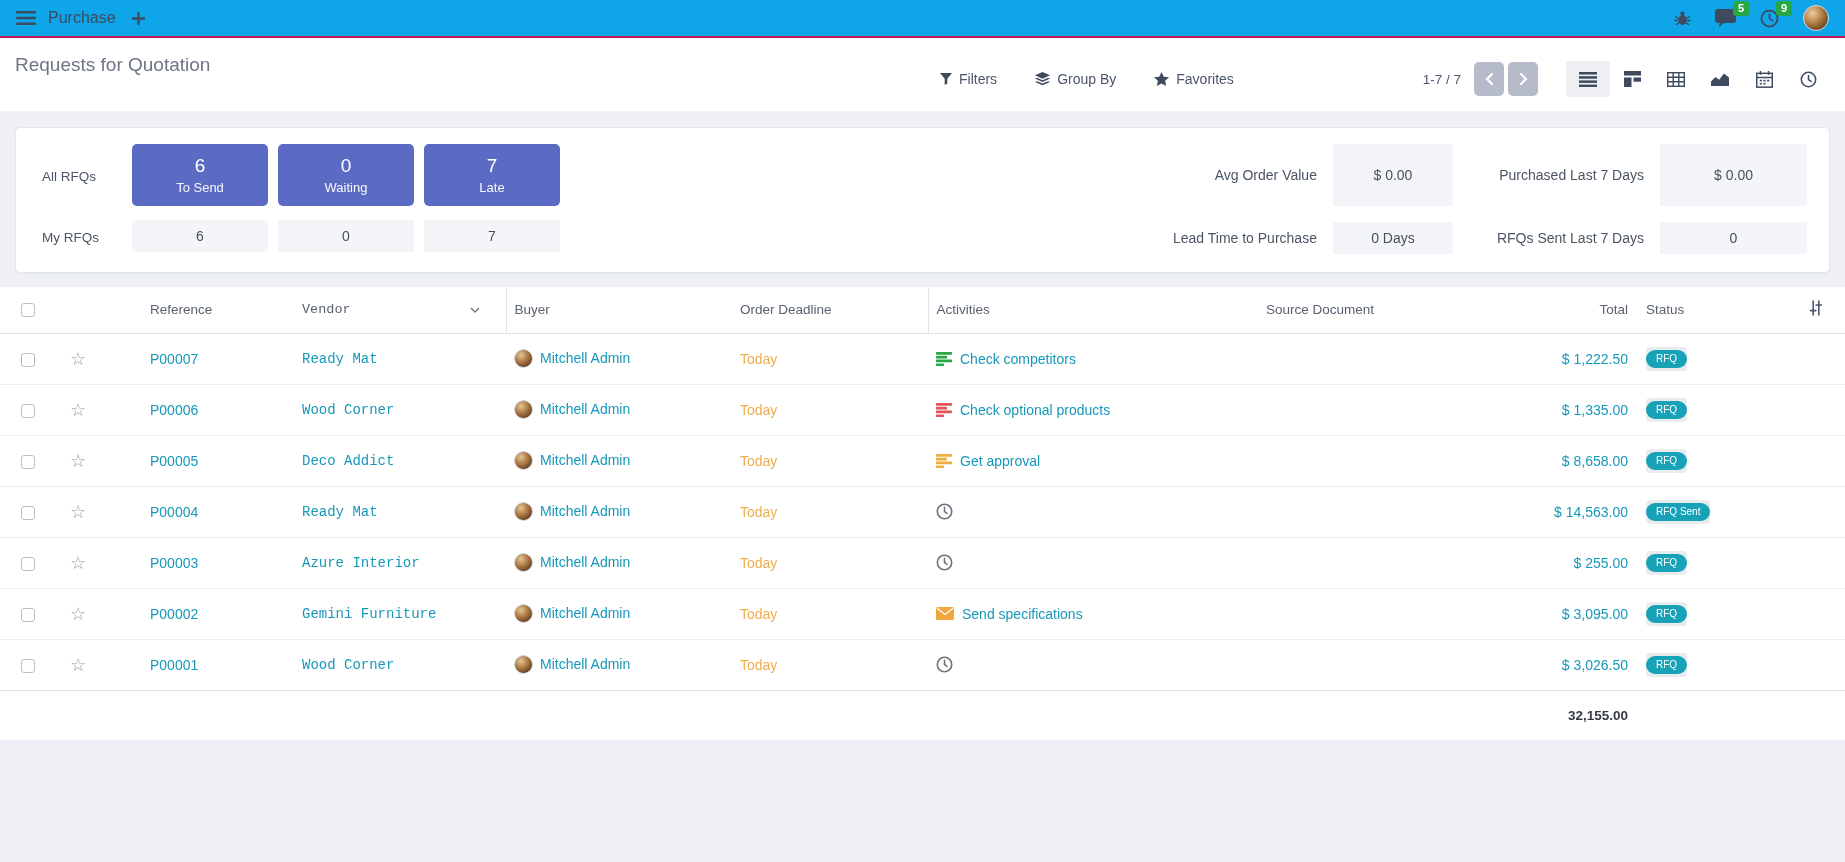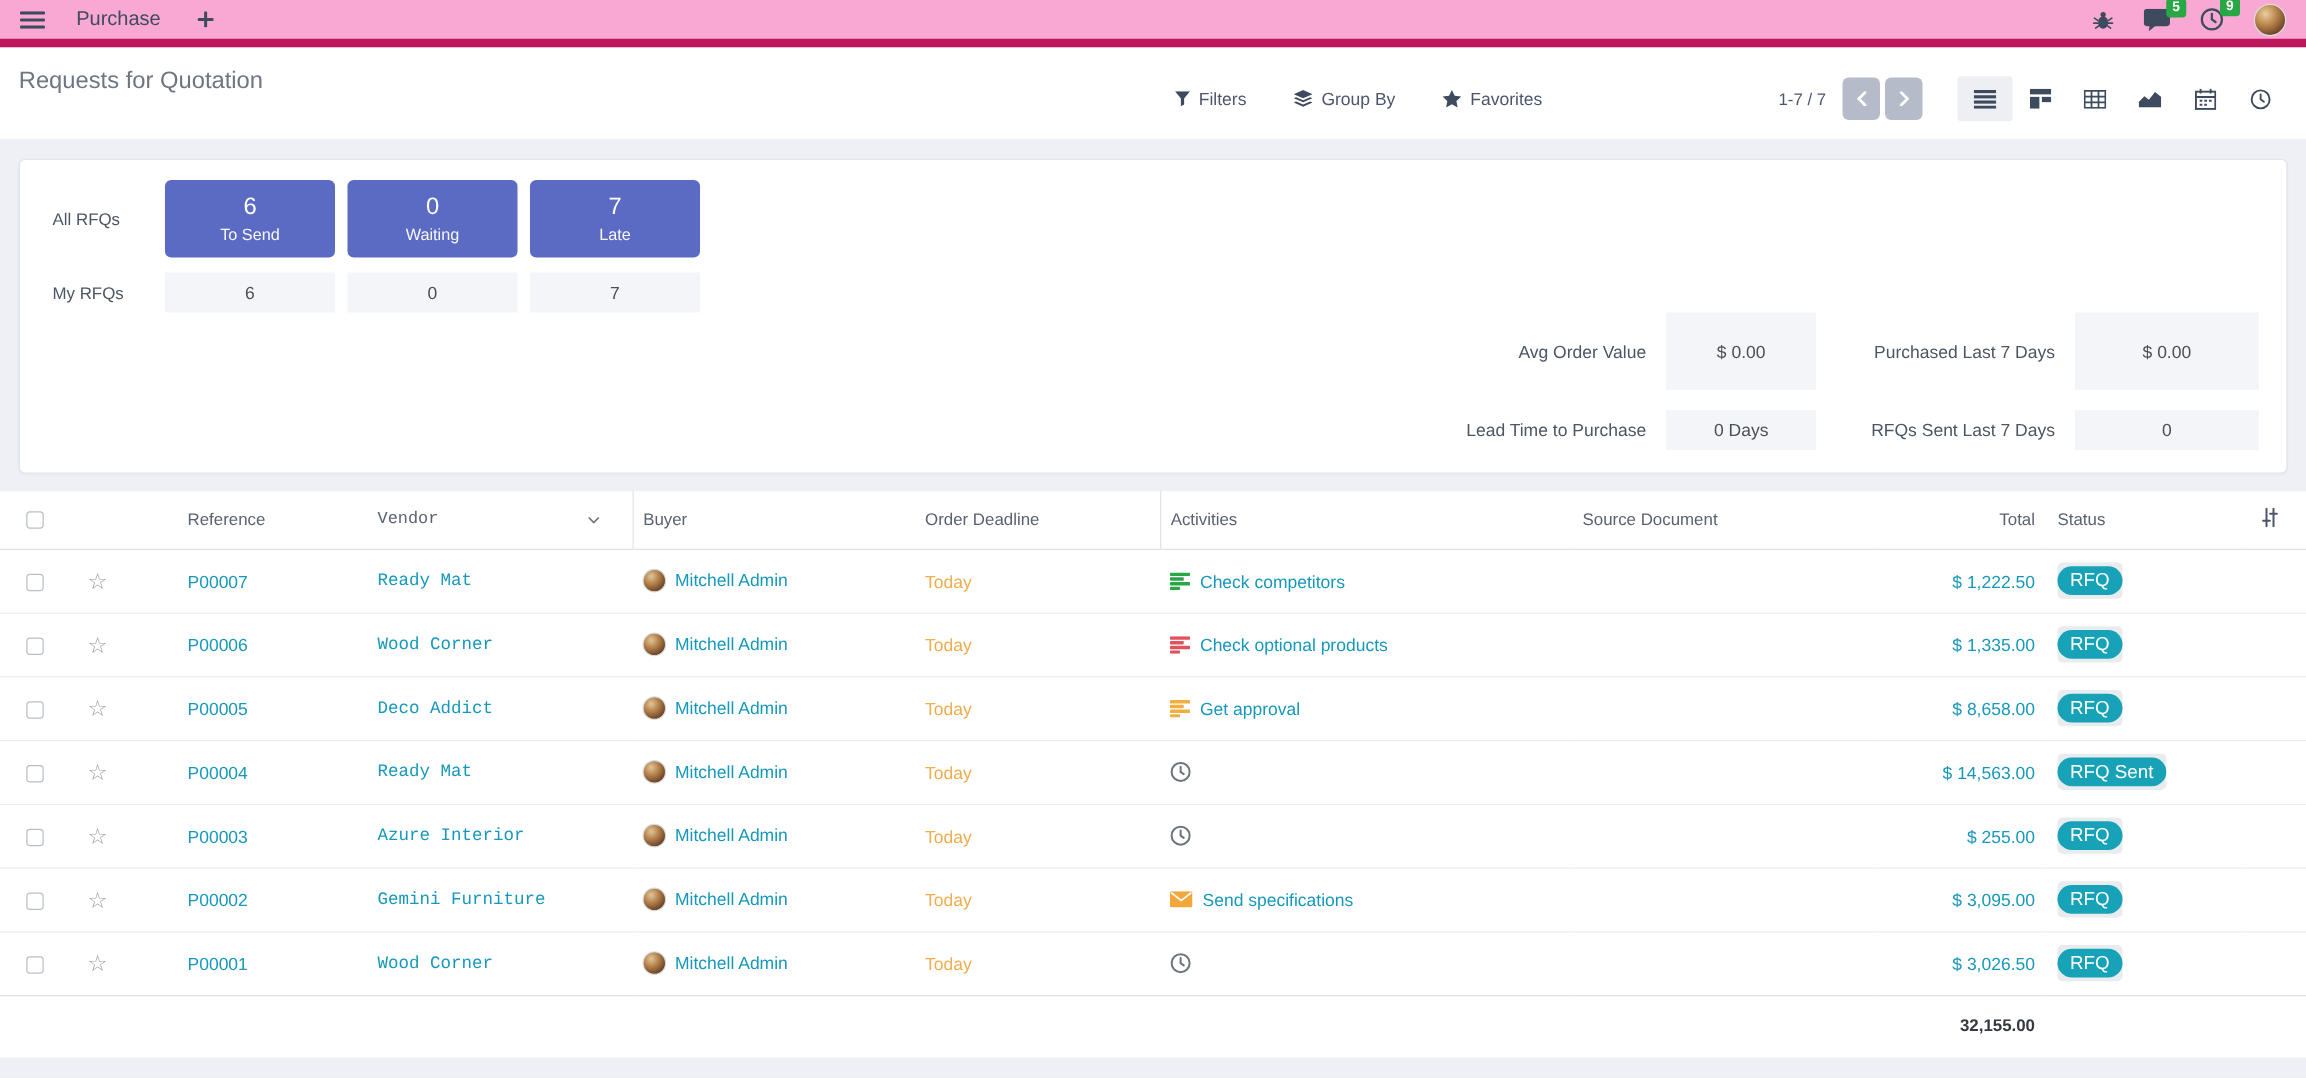--- a/index.html
+++ b/index.html
@@ -3,22 +3,22 @@
 <meta charset="utf-8">
 <style>
   * { margin:0; padding:0; box-sizing:border-box; }
   html,body { background:#e8eaf0; }
   .screen {
     width:1845px; height:862px; background:#eef0f5; overflow:hidden;
     font-family:"Liberation Sans", sans-serif; color:#495057; position:relative;
   }
   
   .topbar {
-    height:38px; background:#f9a8d4; border-bottom:7px solid #be185d;
-    display:flex; align-items:center; padding:0 16px; color:#3e4a5e;gap:13px;
+    height:38px; background:#0ea5e9; border-bottom:2px solid #be185d;
+    display:flex; align-items:center; padding:0 16px; color:#3e4a5e;
   }
   .topbar .burger { display:inline-flex; cursor:pointer; }
   .app-name { font-size:16px; font-weight:500; margin:0 16px 0 12px; cursor:pointer; }
   .plus { display:inline-flex; cursor:pointer; }
   .tb-right { margin-left:auto; display:flex; align-items:center; gap:24px; }
   .tb-ico { position:relative; display:inline-flex; color:#3e4a5e; cursor:pointer; }
   .tb-badge {
     position:absolute; top:-8px; right:-13px; background:var(--badge_green);
     color:#fff; font-size:11px; line-height:1; padding:2px 5px; border-radius:3px; font-weight:600;
   }
@@ -64,21 +64,21 @@
   .switcher { margin-left:28px; display:flex; }
   .sw-btn {
     width:44px; height:36px; display:flex; align-items:center; justify-content:center;
     color:#3e4a5e; cursor:pointer; border-radius:3px;
   }
   .sw-btn.active { background:#edeff3; }
   
   .dash-wrap { padding:16px 15px 14px; }
   .dash-card {
     background:#fff; border:1px solid #e3e5ee; border-radius:5px;
-    padding:16px 22px 18px 14px; display:flex; box-shadow:0 1px 2px rgba(30,40,80,.03);flex-direction:column;
+    padding:16px 22px 18px 14px; display:flex; box-shadow:0 1px 2px rgba(30,40,80,.03);
   }
   .dash-left { display:grid; grid-template-columns:92px 136px 136px 136px; column-gap:10px; row-gap:12px; }
   .dash-row-label { align-self:center; font-size:13.5px; color:#4b5563; padding-left:12px; }
   .stat-btn {
     height:62px; background:var(--primary); border:none; border-radius:5px; color:#fff;
     display:flex; flex-direction:column; align-items:center; justify-content:center; gap:3px;
     cursor:pointer; font-family:inherit;
   }
   .stat-val { font-size:19px; }
   .stat-cap { font-size:13px; opacity:.95; }
@@ -118,21 +118,21 @@
     background:radial-gradient(circle at 35% 30%, #e4c696 0%, #b07e48 40%, #6e4526 75%, #3a2410 100%);
     border:1px solid #d8dadf;
   }
   .deadline { color:var(--warning); }
   .act { display:flex; align-items:center; }
   .act-ico { display:inline-flex; margin-right:8px; }
   td.c-total, th.c-total { text-align:right; padding-right:10px; }
   .amount { color:var(--link); }
   .status-wrap { display:inline-block; background:#e9ecef; border-radius:4px; padding:3px 0; line-height:1; }
   .status-pill {
-    display:inline-block; background:var(--status); color:#fff; font-size:15px; font-weight:500;
+    display:inline-block; background:var(--status); color:#fff; font-size:10px; font-weight:500;
     padding:4px 10px; border-radius:20px; line-height:1;
   }
   .opt-ico { color:#4c566a; cursor:pointer; display:inline-flex; padding-left:14px; }
   tfoot td { border-top:1px solid #dee2e6; height:50px; }
   .footer-total { font-size:13.5px; font-weight:700; color:#343a40; }
 </style>
 </head>
 <body>
 
 <div class="screen">

